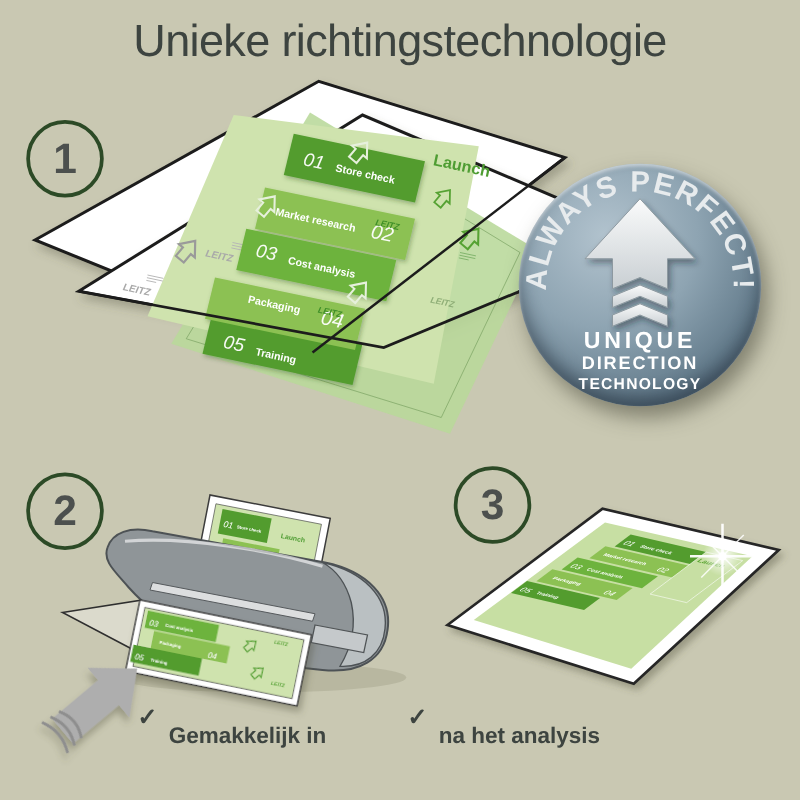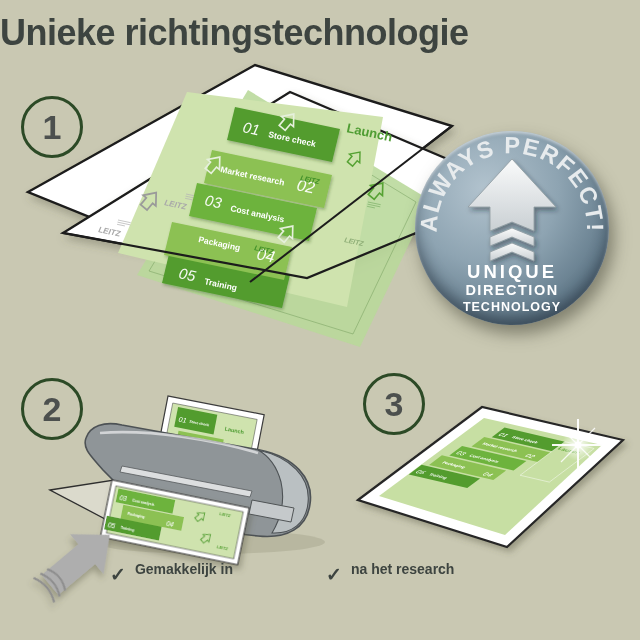--- a/index.html
+++ b/index.html
@@ -1,33 +1,33 @@
 <!DOCTYPE html>
 <html><head>
 <meta charset="utf-8">
 <style>
   html,body{margin:0;padding:0;}
   #stage{position:relative;width:640px;height:640px;background:#c9c8b2;overflow:hidden;
          font-family:"Liberation Sans",sans-serif;}
-  #title{position:absolute;left:0;top:12px;width:640px;
-         font-size:36px;font-weight:700;color:#3d4440;letter-spacing:-0.5px;}
+  #title{position:absolute;left:0;top:12px;width:640px;text-align:center;
+         font-size:36px;font-weight:400;color:#3d4440;letter-spacing:-0.5px;}
   .scene-svg{position:absolute;left:0;}
   #scene1{top:50px;}
   #scene23{top:360px;}
   .step-circle{position:absolute;width:56px;height:56px;border:3px solid #2c4a26;
          border-radius:50%;display:flex;align-items:center;justify-content:center;
          font-size:34px;font-weight:700;color:#4c504e;background:transparent;}
   #badge{position:absolute;left:415px;top:131px;width:194px;height:194px;border-radius:50%;
          background:radial-gradient(circle at 36% 30%, #b2c3ce 0%, #8ea4b2 40%, #647c8c 72%, #43566a 100%);
          box-shadow:inset 0 2px 3px rgba(255,255,255,.5), inset 0 -8px 14px rgba(15,25,35,.45),
                     5px 9px 16px rgba(60,60,45,.5);}
   #badge svg{position:absolute;left:0;top:0;}
   .check-item{position:absolute;display:flex;gap:9px;color:#3d4440;}
   .check-item .check{font-size:19px;font-weight:700;line-height:1;margin-top:5px;}
-  .check-text div{font-size:14px;font-weight:700;line-height:1.38;}
+  .check-text div{font-size:18px;font-weight:700;line-height:1.38;margin-top:16px;}
   svg text{font-family:"Liberation Sans",sans-serif;}
 </style>
 </head>
 <body>
 
 <div id="stage">
 
   <div id="title">Unieke richtingstechnologie</div>
 
   <svg id="scene1" class="scene-svg" width="640" height="330" viewBox="0 0 640 330">
@@ -231,17 +231,17 @@
 
   <div class="check-item" style="left:110px;top:560px">
     <span class="check">✓</span>
     <div class="check-text">
       <div>Gemakkelijk in</div>
     </div>
   </div>
   <div class="check-item" style="left:326px;top:560px">
     <span class="check">✓</span>
     <div class="check-text">
-      <div>na het research</div>
+      <div>na het analysis</div>
     </div>
   </div>
 
 </div>
 
 </body></html>

